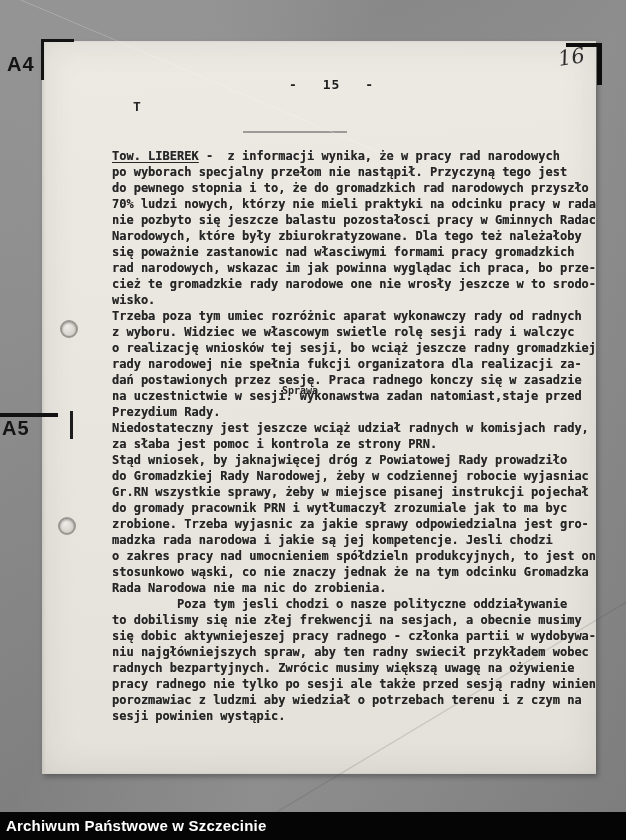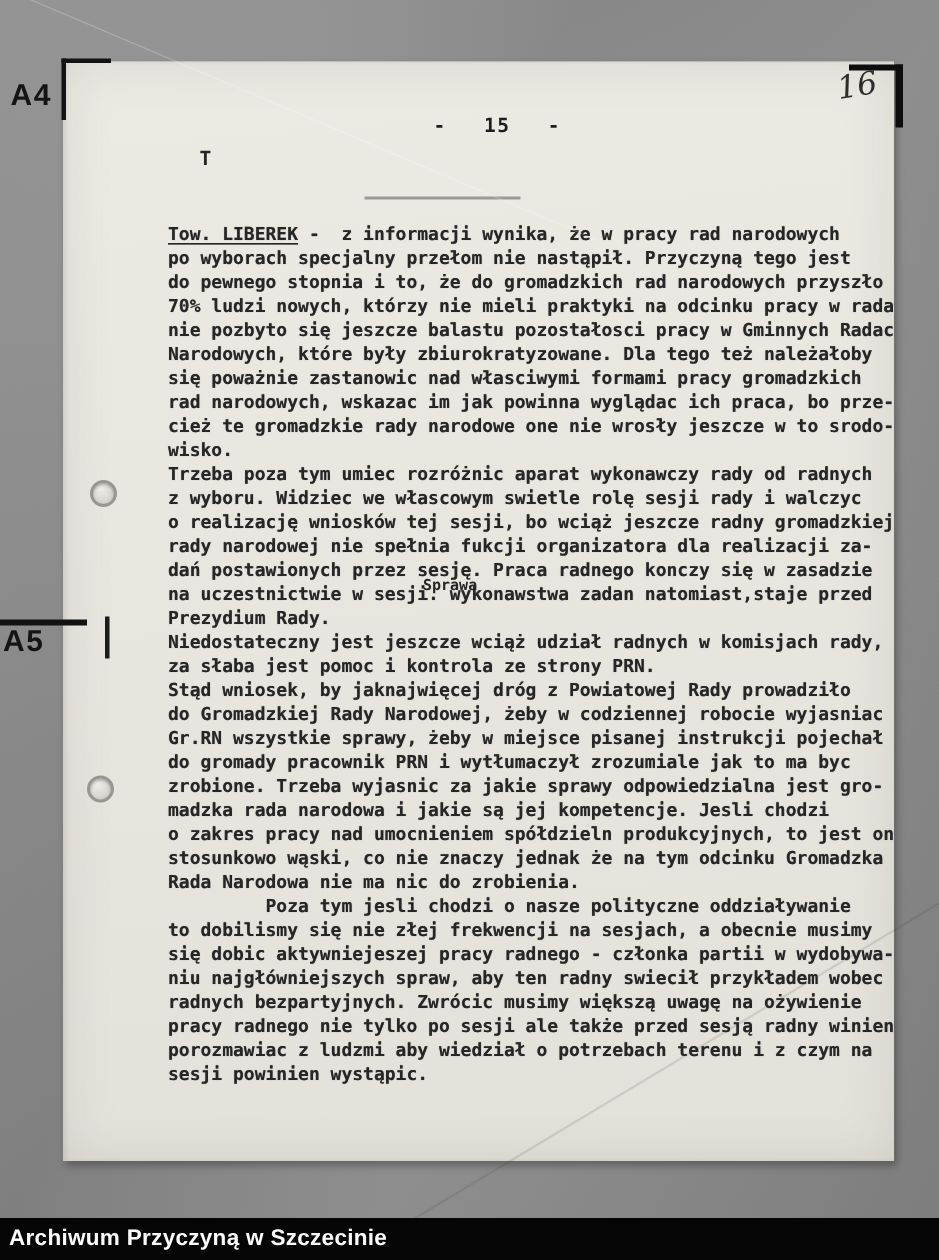--- a/index.html
+++ b/index.html
@@ -83,16 +83,16 @@
     <div class="heading-rule"></div>
 
     <div class="punch-hole hole-1"></div>
     <div class="punch-hole hole-2"></div>
 
     <div class="textblock"><div><span class="u">Tow. LIBEREK</span> -  z informacji wynika, że w pracy rad narodowych</div><div>po wyborach specjalny przełom nie nastąpił. Przyczyną tego jest</div><div>do pewnego stopnia i to, że do gromadzkich rad narodowych przyszło</div><div>70% ludzi nowych, którzy nie mieli praktyki na odcinku pracy w radach</div><div>nie pozbyto się jeszcze balastu pozostałosci pracy w Gminnych Radach</div><div>Narodowych, które były zbiurokratyzowane. Dla tego też należałoby</div><div>się poważnie zastanowic nad własciwymi formami pracy gromadzkich</div><div>rad narodowych, wskazac im jak powinna wyglądac ich praca, bo prze-</div><div>cież te gromadzkie rady narodowe one nie wrosły jeszcze w to srodo-</div><div>wisko.</div><div>Trzeba poza tym umiec rozróżnic aparat wykonawczy rady od radnych</div><div>z wyboru. Widziec we włascowym swietle rolę sesji rady i walczyc</div><div>o realizację wniosków tej sesji, bo wciąż jeszcze radny gromadzkiej</div><div>rady narodowej nie spełnia fukcji organizatora dla realizacji za-</div><div>dań postawionych przez sesję. Praca radnego konczy się w zasadzie</div><div>na uczestnictwie w sesji. wykonawstwa zadan natomiast,staje przed</div><div>Prezydium Rady.</div><div>Niedostateczny jest jeszcze wciąż udział radnych w komisjach rady,</div><div>za słaba jest pomoc i kontrola ze strony PRN.</div><div>Stąd wniosek, by jaknajwięcej dróg z Powiatowej Rady prowadziło</div><div>do Gromadzkiej Rady Narodowej, żeby w codziennej robocie wyjasniac</div><div>Gr.RN wszystkie sprawy, żeby w miejsce pisanej instrukcji pojechał</div><div>do gromady pracownik PRN i wytłumaczył zrozumiale jak to ma byc</div><div>zrobione. Trzeba wyjasnic za jakie sprawy odpowiedzialna jest gro-</div><div>madzka rada narodowa i jakie są jej kompetencje. Jesli chodzi</div><div>o zakres pracy nad umocnieniem spółdzieln produkcyjnych, to jest on</div><div>stosunkowo wąski, co nie znaczy jednak że na tym odcinku Gromadzka</div><div>Rada Narodowa nie ma nic do zrobienia.</div><div>         Poza tym jesli chodzi o nasze polityczne oddziaływanie</div><div>to dobilismy się nie złej frekwencji na sesjach, a obecnie musimy</div><div>się dobic aktywniejeszej pracy radnego - członka partii w wydobywa-</div><div>niu najgłówniejszych spraw, aby ten radny swiecił przykładem wobec</div><div>radnych bezpartyjnych. Zwrócic musimy większą uwagę na ożywienie</div><div>pracy radnego nie tylko po sesji ale także przed sesją radny winien</div><div>porozmawiac z ludzmi aby wiedział o potrzebach terenu i z czym na</div><div>sesji powinien wystąpic.</div></div>
     <div class="insertion">Sprawa</div>
   </div>
 
   <div class="footer">
-    <div class="footer-text">Archiwum Przyczyną w Szczecinie</div>
+    <div class="footer-text">Archiwum Państwowe w Szczecinie</div>
   </div>
 
 </div>
 
 </body></html>

